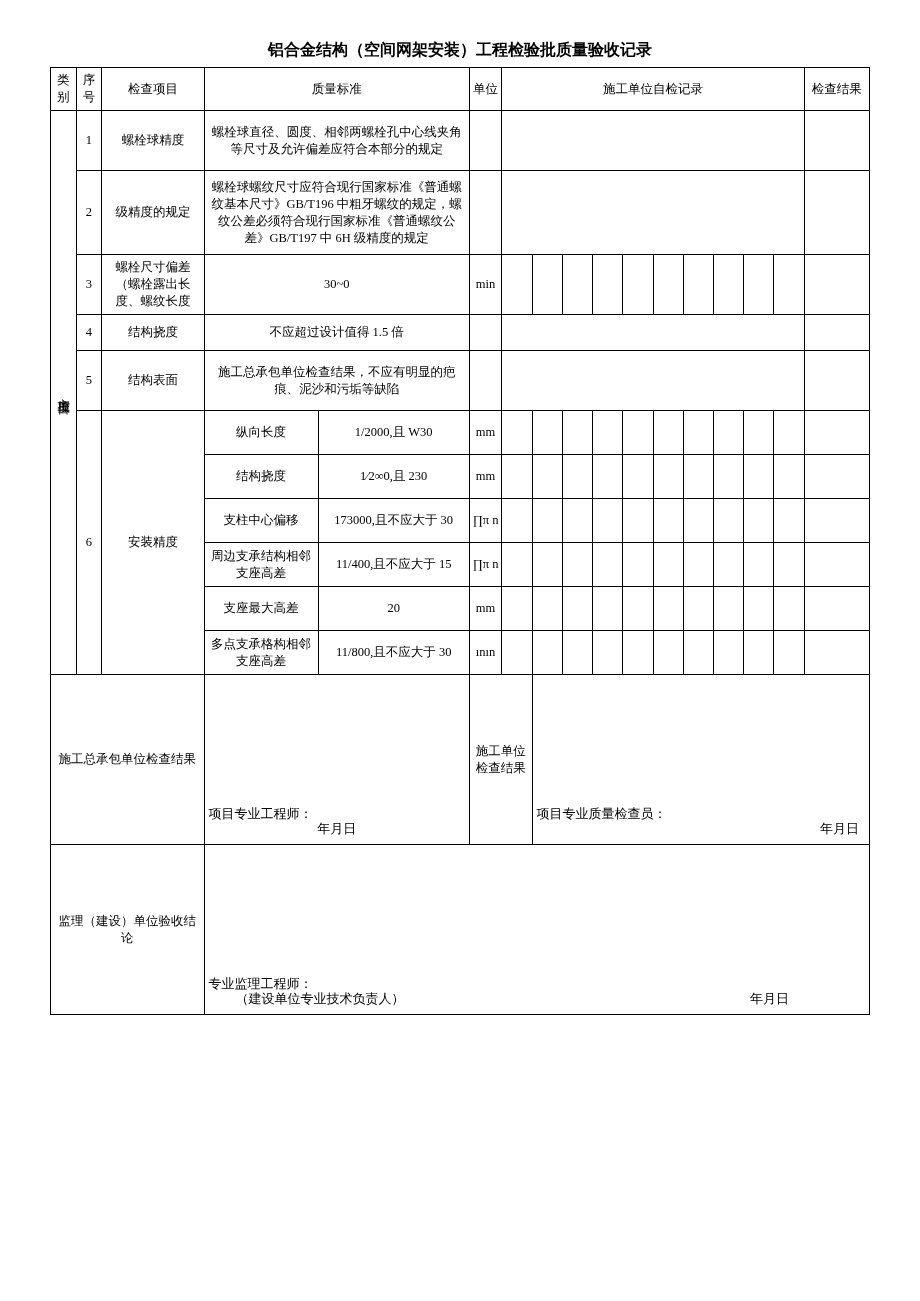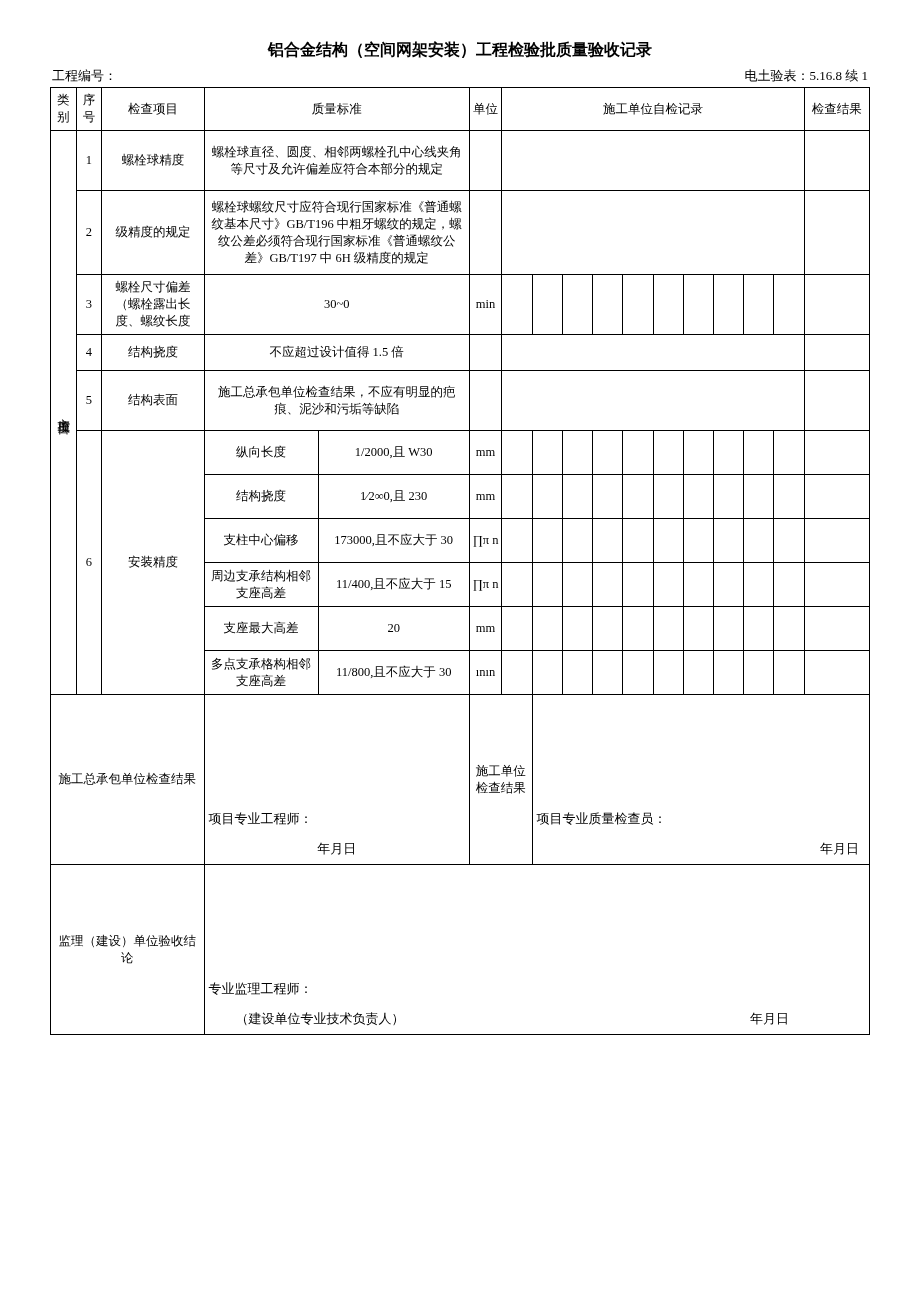--- a/index.html
+++ b/index.html
@@ -51,21 +51,21 @@
     white-space: nowrap;
   }
   .big-cell {
     height: 170px;
     vertical-align: top;
     position: relative;
   }
   .big-cell .engineer {
     position: absolute;
     left: 4px;
-    bottom: 36px;
+    bottom: 21px;
     font-size: 13px;
   }
   .big-cell .subnote {
     position: absolute;
     left: 20px;
     bottom: 6px;
     font-size: 13px;
     margin-left: 11px;
   }
   .big-cell .date {
@@ -92,24 +92,20 @@
   col.chk { width: 26px; }
   col.res { width: 56px; }
 </style>
 </head>
 <body>
 
 <div class="page">
 
   <div class="title">铝合金结构（空间网架安装）工程检验批质量验收记录</div>
 
-  <div class="meta-row">
-    <span>工程编号：</span>
-    <span>电土验表：5.16.8 续 1</span>
-  </div>
 
   <table class="main">
     <colgroup>
       <col class="cat">
         <col class="seq">
         <col class="item">
       <col class="std1">
         <col class="std2">
         <col class="unit">
       <col class="chk">

